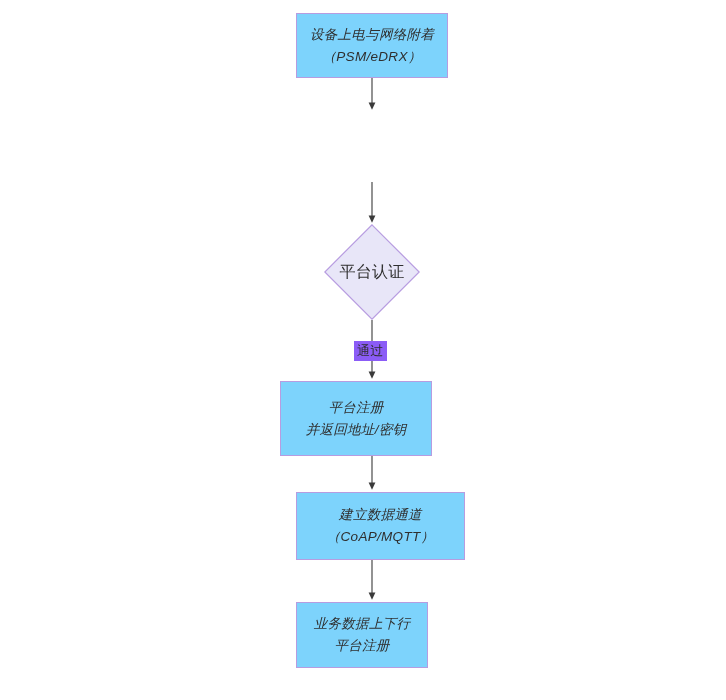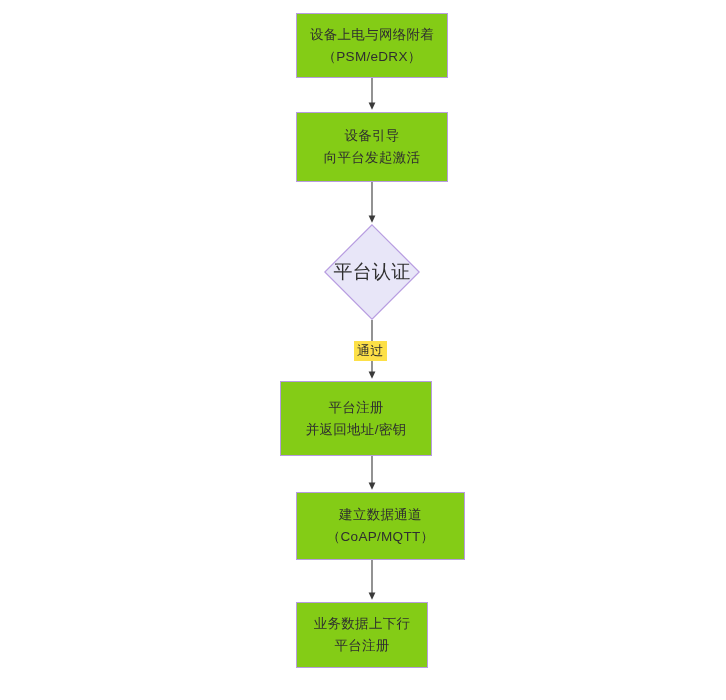--- a/index.html
+++ b/index.html
@@ -30,32 +30,33 @@
     top: 0;
     width: 726px;
     height: 700px;
     pointer-events: none;
   }
 
   
   .node-box {
     position: absolute;
     box-sizing: border-box;
-    background: #84cc16;
+    background: #7dd3fc;
     border: 1px solid #b79ce0;
     display: flex;
     flex-direction: column;
     align-items: center;
     justify-content: center;
     color: #2f2f2f;
     font-size: 13.5px;
     line-height: 22px;
     letter-spacing: 0.3px;
     white-space: pre;
     text-align: center;
+    font-style: italic;
   }
 
   .node-line {
     display: block;
   }
 
   
   .node-diamond-wrap {
     position: absolute;
     display: flex;
@@ -65,31 +66,31 @@
   .diamond-shape {
     position: absolute;
     left: 0;
     top: 0;
     width: 100%;
     height: 100%;
   }
   .diamond-label {
     position: relative;
     color: #2f2f2f;
-    font-size: 19px;
+    font-size: 16px;
     line-height: 22px;
     letter-spacing: 0.3px;
     text-align: right;
     white-space: pre;
   }
 
   
   .edge-label {
     position: absolute;
-    background: #fde047;
+    background: #8b5cf6;
     color: #2f2f2f;
     font-size: 13px;
     line-height: 18px;
     letter-spacing: 0.3px;
     padding: 1px 3px;
     white-space: pre;
     text-align: center;
   }
 </style>
 </head>
@@ -111,24 +112,20 @@
       <line x1="372" y1="456" x2="372" y2="486" marker-end="url(#arrowhead)"></line>
       <line x1="372" y1="560" x2="372" y2="596" marker-end="url(#arrowhead)"></line>
     </g>
   </svg>
 
   <div class="node-box" style="left:296px; top:13px; width:152px; height:65px;">
     <span class="node-line">设备上电与网络附着</span>
     <span class="node-line">（PSM/eDRX）</span>
   </div>
 
-  <div class="node-box" style="left:296px; top:112px; width:152px; height:70px;">
-    <span class="node-line">设备引导</span>
-    <span class="node-line">向平台发起激活</span>
-  </div>
 
   <div class="node-diamond-wrap" style="left:324px; top:224px; width:96px; height:96px;">
     <svg class="diamond-shape" viewBox="0 0 96 96" preserveAspectRatio="none">
       <polygon points="48,0.8 95.2,48 48,95.2 0.8,48" fill="#e8e6f8" stroke="#b79ce0" stroke-width="1.2"></polygon>
     </svg>
     <span class="diamond-label">平台认证</span>
   </div>
 
   <div class="edge-label" style="left:354px; top:341px;">通过</div>
 

